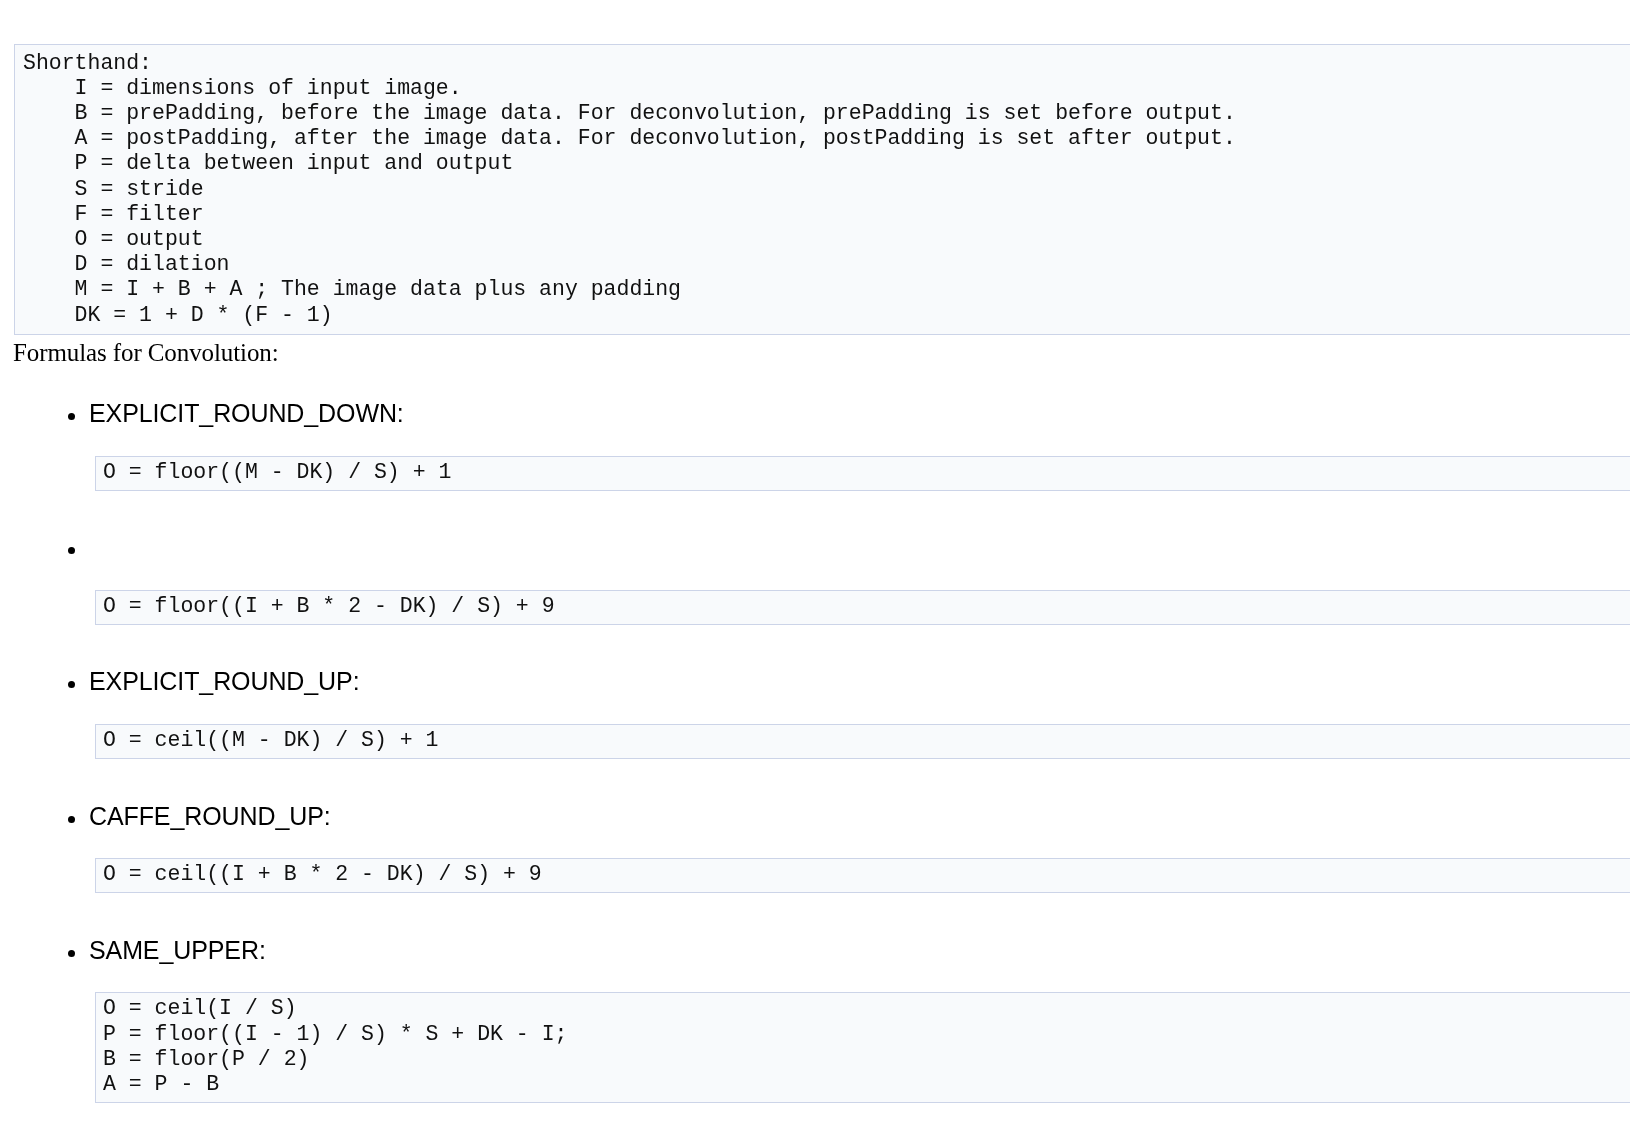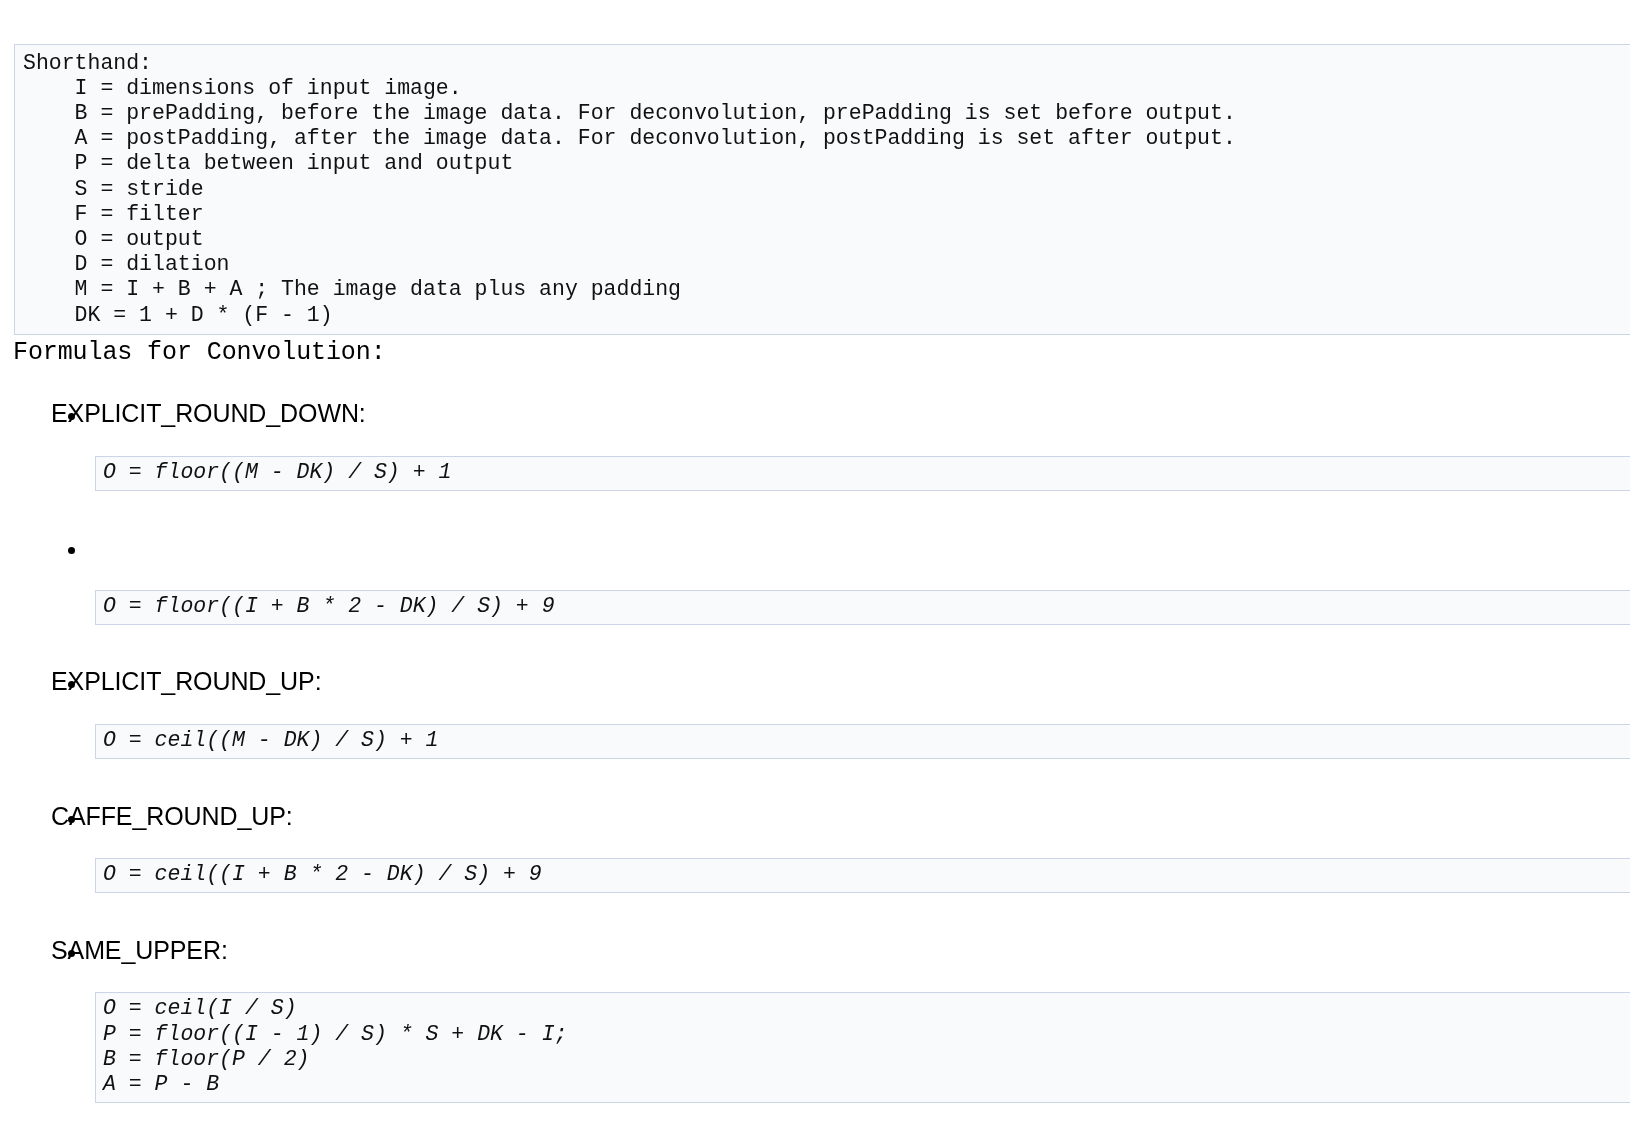--- a/index.html
+++ b/index.html
@@ -50,21 +50,21 @@
     border-bottom: 1px solid #ccd4e8;
   }
 
   
   .section-heading {
     position: absolute;
     left: 13px;
     top: 338px;
     font-size: 25px;
     line-height: 30px;
-    font-family: Liberation Mono, monospace;
+    font-family: Liberation Serif, serif;
     color: #000000;
     letter-spacing: -0.1px;
   }
 
   
   .formula-list {
     position: absolute;
     left: 0;
     top: 398px;
     width: 1630px;
@@ -75,21 +75,21 @@
 
   .formula-item {
     position: relative;
     margin: 0;
     padding: 0;
   }
 
   .bullet-row {
     position: relative;
     height: 36px;
-    padding-left: 51px;
+    padding-left: 89px;
   }
 
   .bullet-dot {
     position: absolute;
     left: 68px;
     top: 15px;
     width: 7px;
     height: 7px;
     border-radius: 50%;
     background: #000000;
@@ -104,21 +104,20 @@
   }
 
   .formula-code {
     margin-left: 95px;
     width: 1535px;
     padding: 3px 0 5px 7px;
     border-left: 1px solid #ccd4e8;
     border-top: 1px solid #ccd4e8;
     border-bottom: 1px solid #ccd4e8;
     border-right: 0;
-    font-style: italic;
   }
 
   .gap-after-code {
     height: 20px;
   }
 </style>
 </head>
 <body>
 
 <div class="page">

